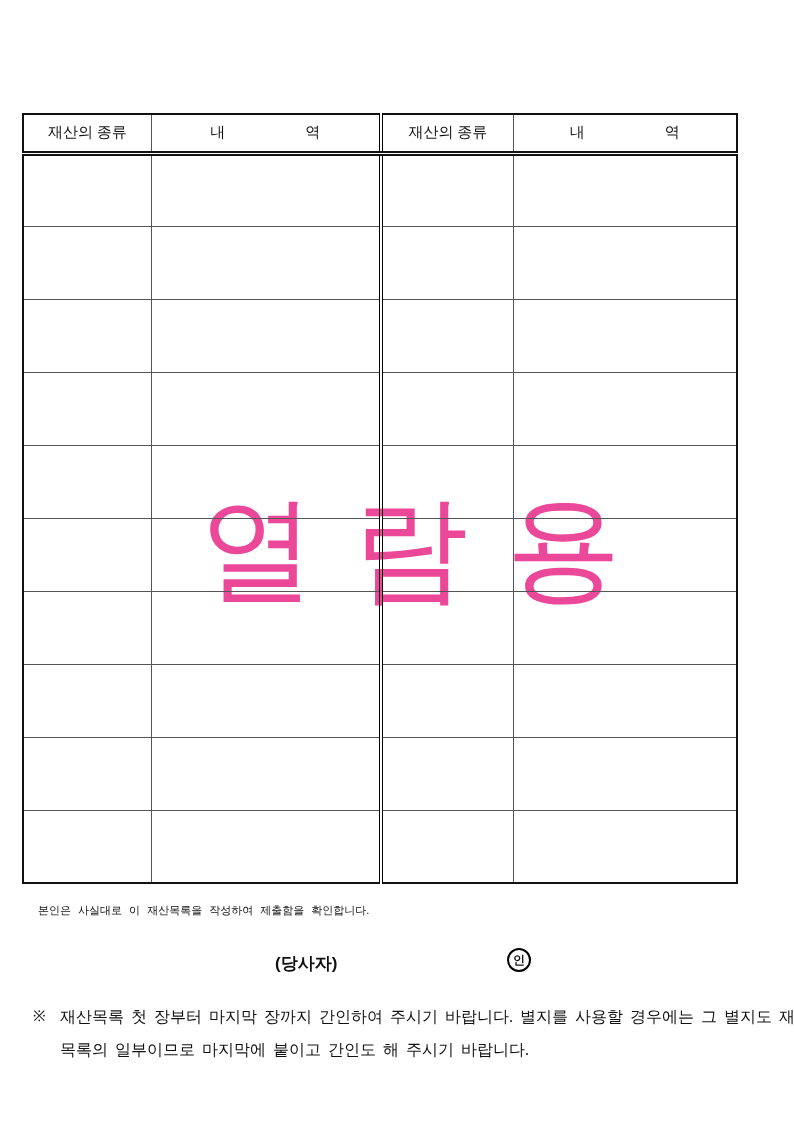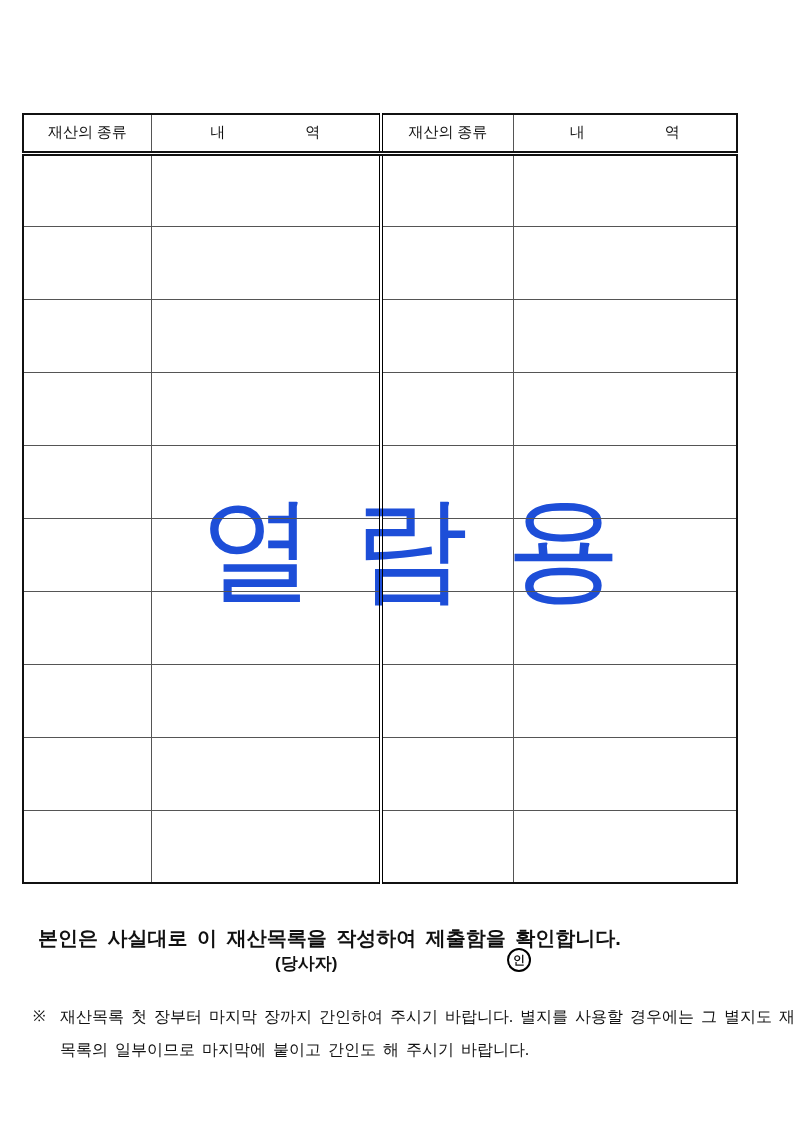--- a/index.html
+++ b/index.html
@@ -15,21 +15,21 @@
   }
   
   .watermark {
     position: absolute;
     left: 200px;
     top: 472px;
     z-index: 0;
     font-family: "Liberation Serif", serif;
     font-size: 115px;
     letter-spacing: 38px;
-    color: #1d4ed8;
+    color: #ec4899;
     white-space: nowrap;
     user-select: none;
   }
   
   table.property-table {
     position: absolute;
     left: 22px;
     top: 113px;
     z-index: 1;
     width: 714px;
@@ -63,25 +63,24 @@
     justify-content: center;
     gap: 80px;
   }
   
   .confirmation {
     position: absolute;
     left: 38px;
     top: 903px;
     z-index: 1;
     font-family: "Liberation Sans", sans-serif;
-    font-weight: bold;
-    font-size: 20px;
+    font-weight: normal;
+    font-size: 11px;
     word-spacing: 4px;
     white-space: nowrap;
-    margin-top: 22px;
   }
   .party-row {
     position: absolute;
     left: 0;
     top: 948px;
     width: 794px;
     height: 28px;
     z-index: 1;
     padding-left: 39px;
   }

